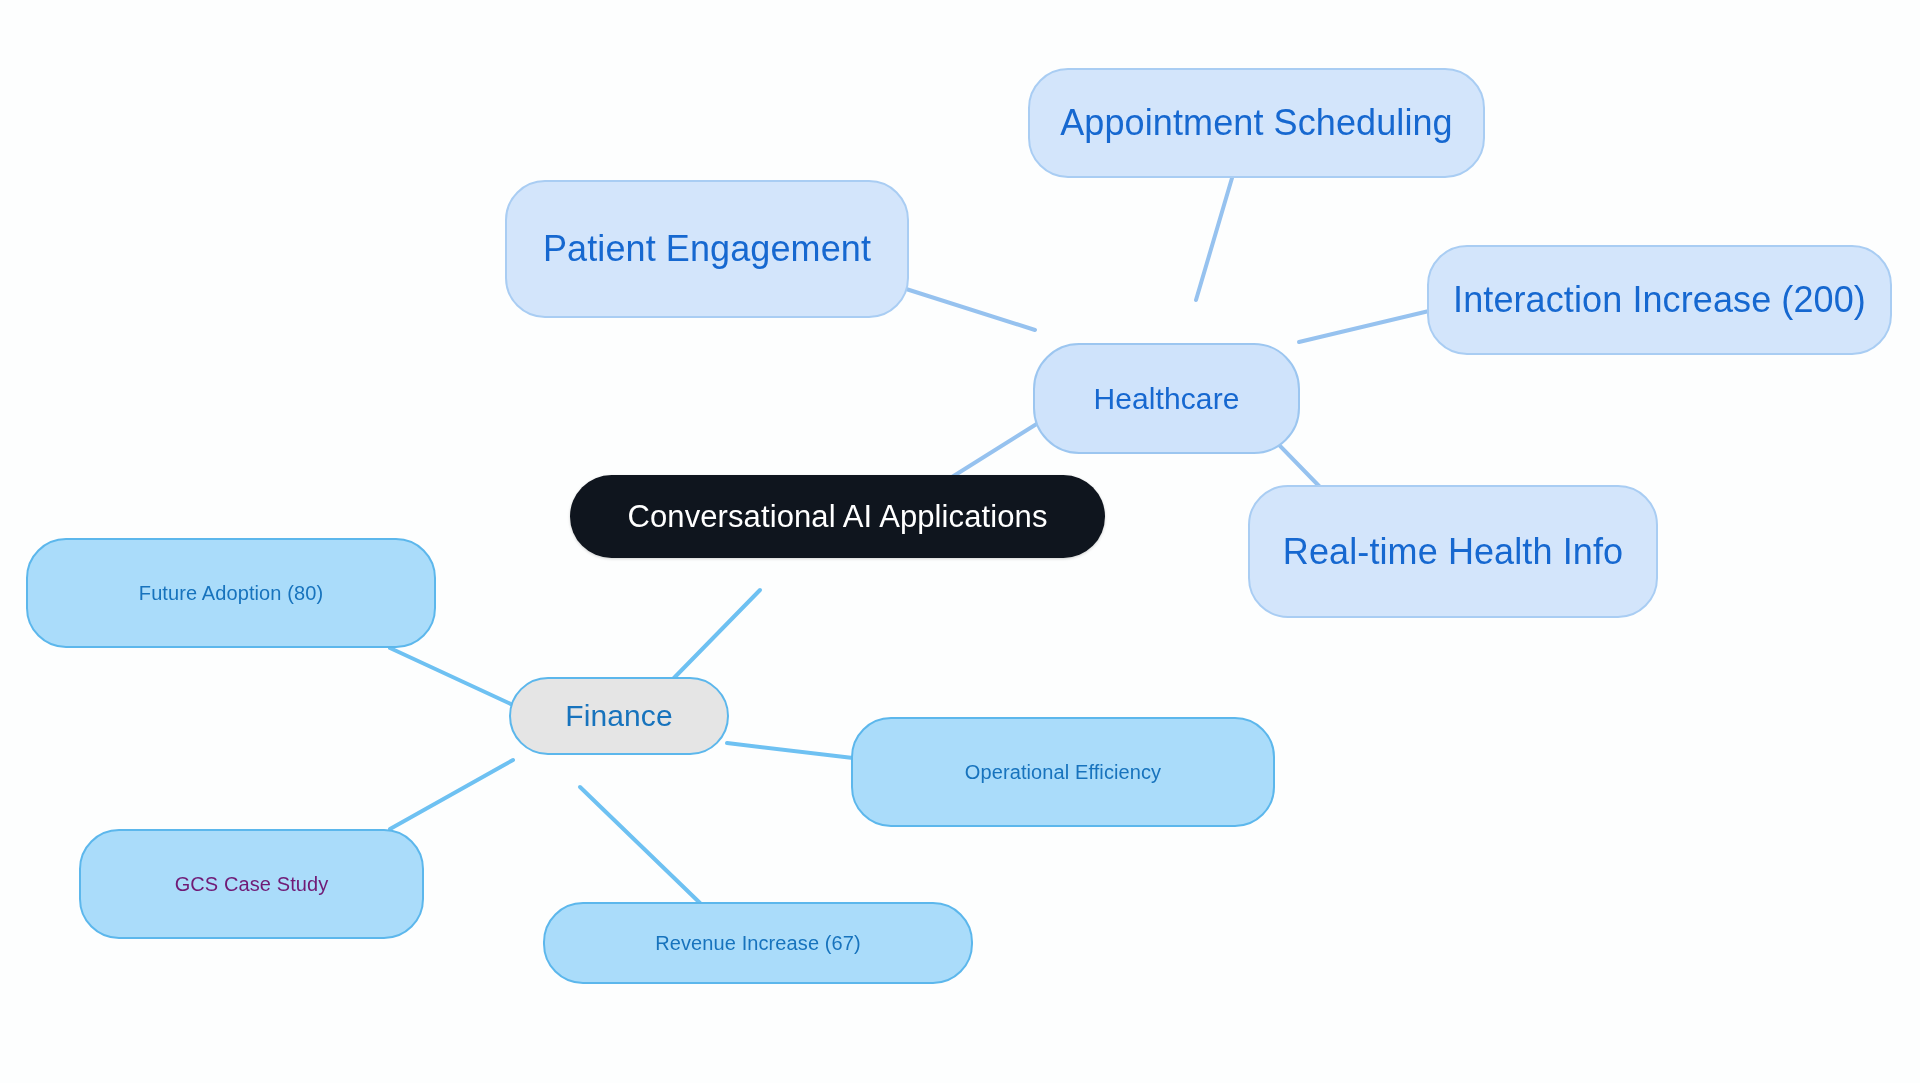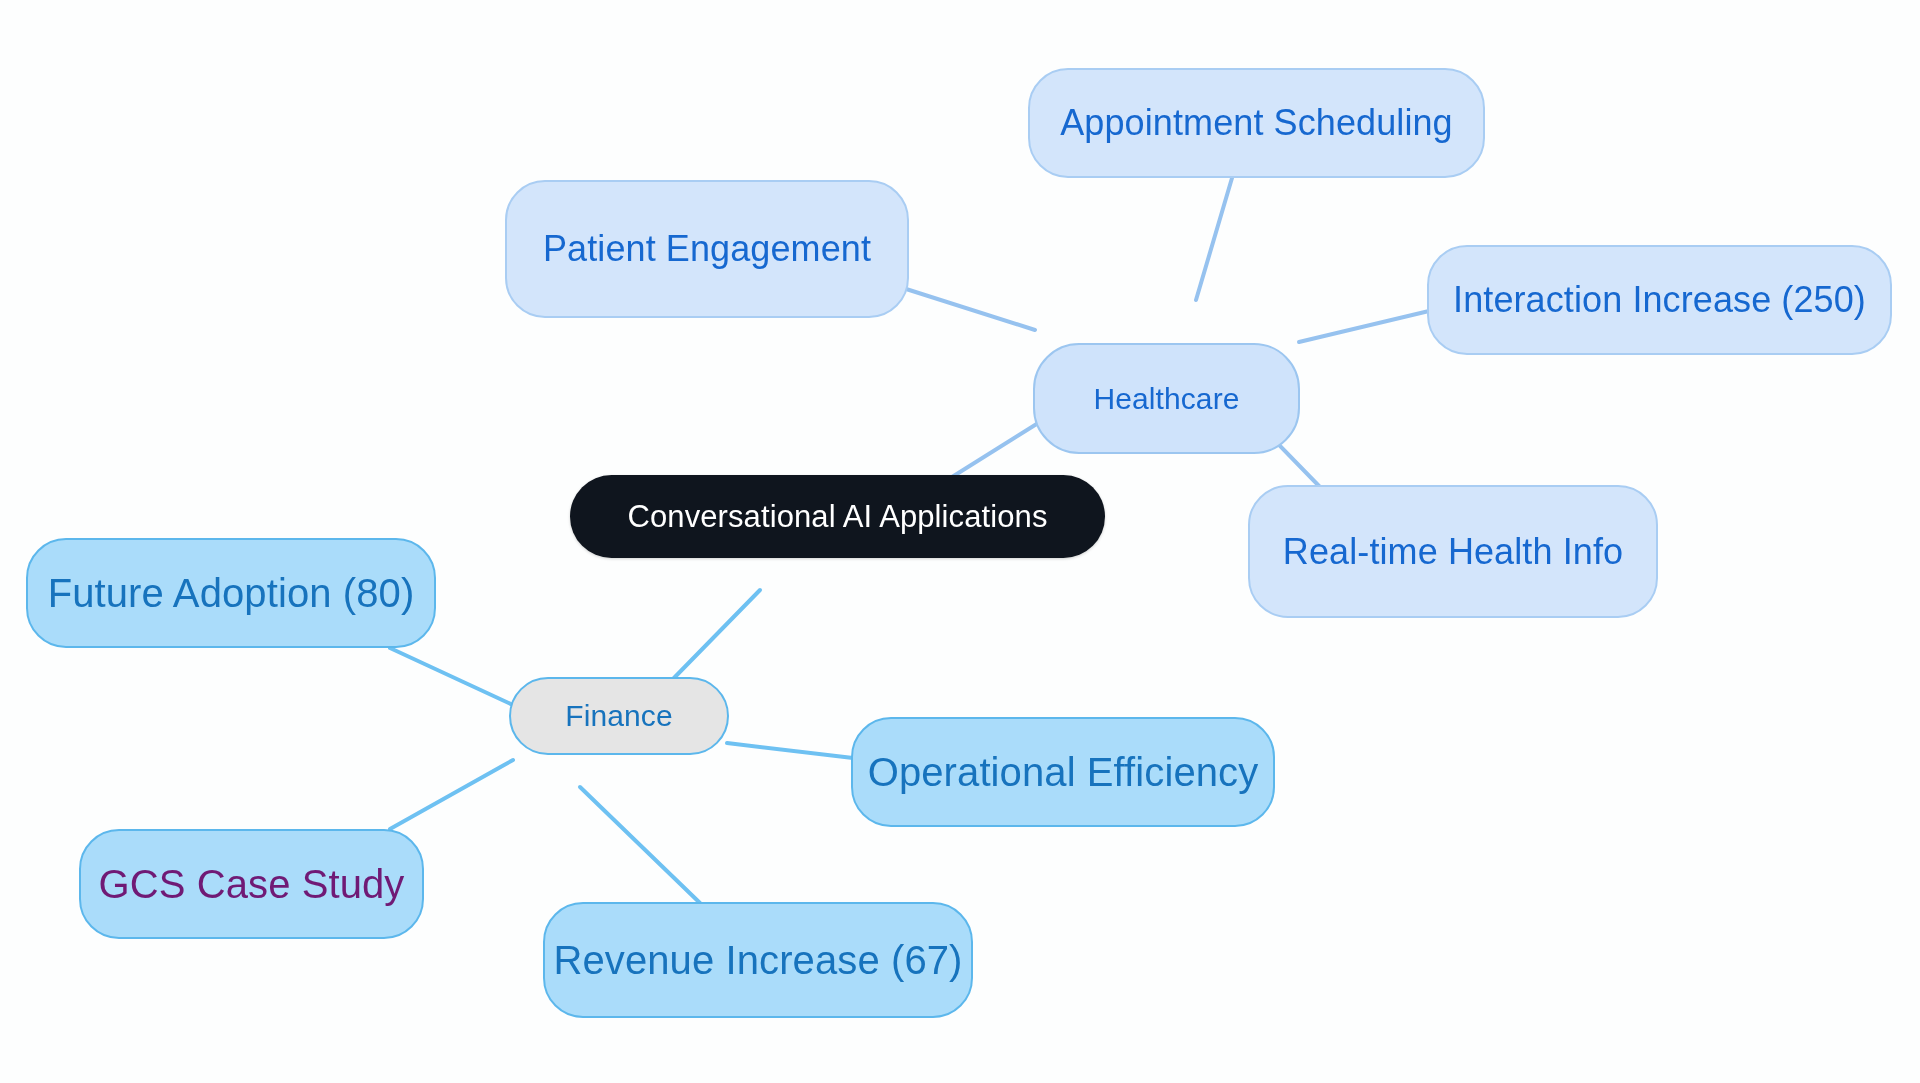--- a/index.html
+++ b/index.html
@@ -61,21 +61,21 @@
     color: #1668d0;
     border-radius: 46px;
     font-size: 30px;
   }
   
   .node-fin {
     background: #aadcfa;
     border: 2px solid #5cb7ec;
     color: #1773bd;
     border-radius: 40px;
-    font-size: 40px;
+    font-size: 20px;
     font-weight: 400;
   }
   .node-fin-branch {
     background: #abddfb;
     border: 2px solid #5cb7ec;
     color: #1773bd;
     border-radius: 46px;
     font-size: 30px;
   }
   .node-label {
@@ -108,35 +108,35 @@
   <div class="node node-hc-branch" id="n-healthcare" style="left: 1033px; top: 300px; width: 267px; height: 111px; background: rgb(207, 227, 251); color: rgb(22, 104, 208); border-color: rgb(156, 198, 240); margin-top: 43px;">
     <span class="node-label">Healthcare</span>
   </div>
   <div class="node node-hc" id="n-patient-engagement" style="left: 505px; top: 180px; width: 404px; height: 138px; background: rgb(211, 229, 251); color: rgb(22, 104, 208); border-color: rgb(169, 205, 243);">
     <span class="node-label">Patient Engagement</span>
   </div>
   <div class="node node-hc" id="n-appointment-scheduling" style="left: 1028px; top: 68px; width: 457px; height: 110px; background: rgb(211, 229, 251); color: rgb(22, 104, 208); border-color: rgb(169, 205, 243);">
     <span class="node-label">Appointment Scheduling</span>
   </div>
   <div class="node node-hc" id="n-interaction-increase" style="left: 1427px; top: 245px; width: 465px; height: 110px; background: rgb(211, 229, 251); color: rgb(22, 104, 208); border-color: rgb(169, 205, 243);">
-    <span class="node-label">Interaction Increase (250)</span>
+    <span class="node-label">Interaction Increase (200)</span>
   </div>
   <div class="node node-hc" id="n-real-time-health-info" style="left: 1248px; top: 485px; width: 410px; height: 133px; background: rgb(211, 229, 251); color: rgb(22, 104, 208); border-color: rgb(169, 205, 243);">
     <span class="node-label">Real-time Health Info</span>
   </div>
 
   <div class="node node-fin-branch" id="n-finance" style="left: 509px; top: 677px; width: 220px; height: 78px; background: #e5e5e5; color: rgb(23, 115, 189); border-color: rgb(92, 183, 236);">
     <span class="node-label">Finance</span>
   </div>
   <div class="node node-fin" id="n-future-adoption" style="left: 26px; top: 538px; width: 410px; height: 110px; background: rgb(170, 220, 250); color: rgb(23, 115, 189); border-color: rgb(92, 183, 236);">
     <span class="node-label">Future Adoption (80)</span>
   </div>
   <div class="node node-fin" id="n-operational-efficiency" style="left: 851px; top: 717px; width: 424px; height: 110px; background: rgb(170, 220, 250); color: rgb(23, 115, 189); border-color: rgb(92, 183, 236);">
     <span class="node-label">Operational Efficiency</span>
   </div>
   <div class="node node-fin" id="n-gcs-case-study" style="left: 79px; top: 829px; width: 345px; height: 110px; background: rgb(170, 220, 250); color: #701a75; border-color: rgb(92, 183, 236);">
     <span class="node-label">GCS Case Study</span>
   </div>
-  <div class="node node-fin" id="n-revenue-increase" style="left: 543px; top: 902px; width: 430px; height: 116px; background: rgb(170, 220, 250); color: rgb(23, 115, 189); border-color: rgb(92, 183, 236);">
+  <div class="node node-fin" id="n-revenue-increase" style="left: 543px; top: 902px; width: 430px; height: 82px; background: rgb(170, 220, 250); color: rgb(23, 115, 189); border-color: rgb(92, 183, 236);">
     <span class="node-label">Revenue Increase (67)</span>
   </div>
 
 </div>
 
 </body></html>

